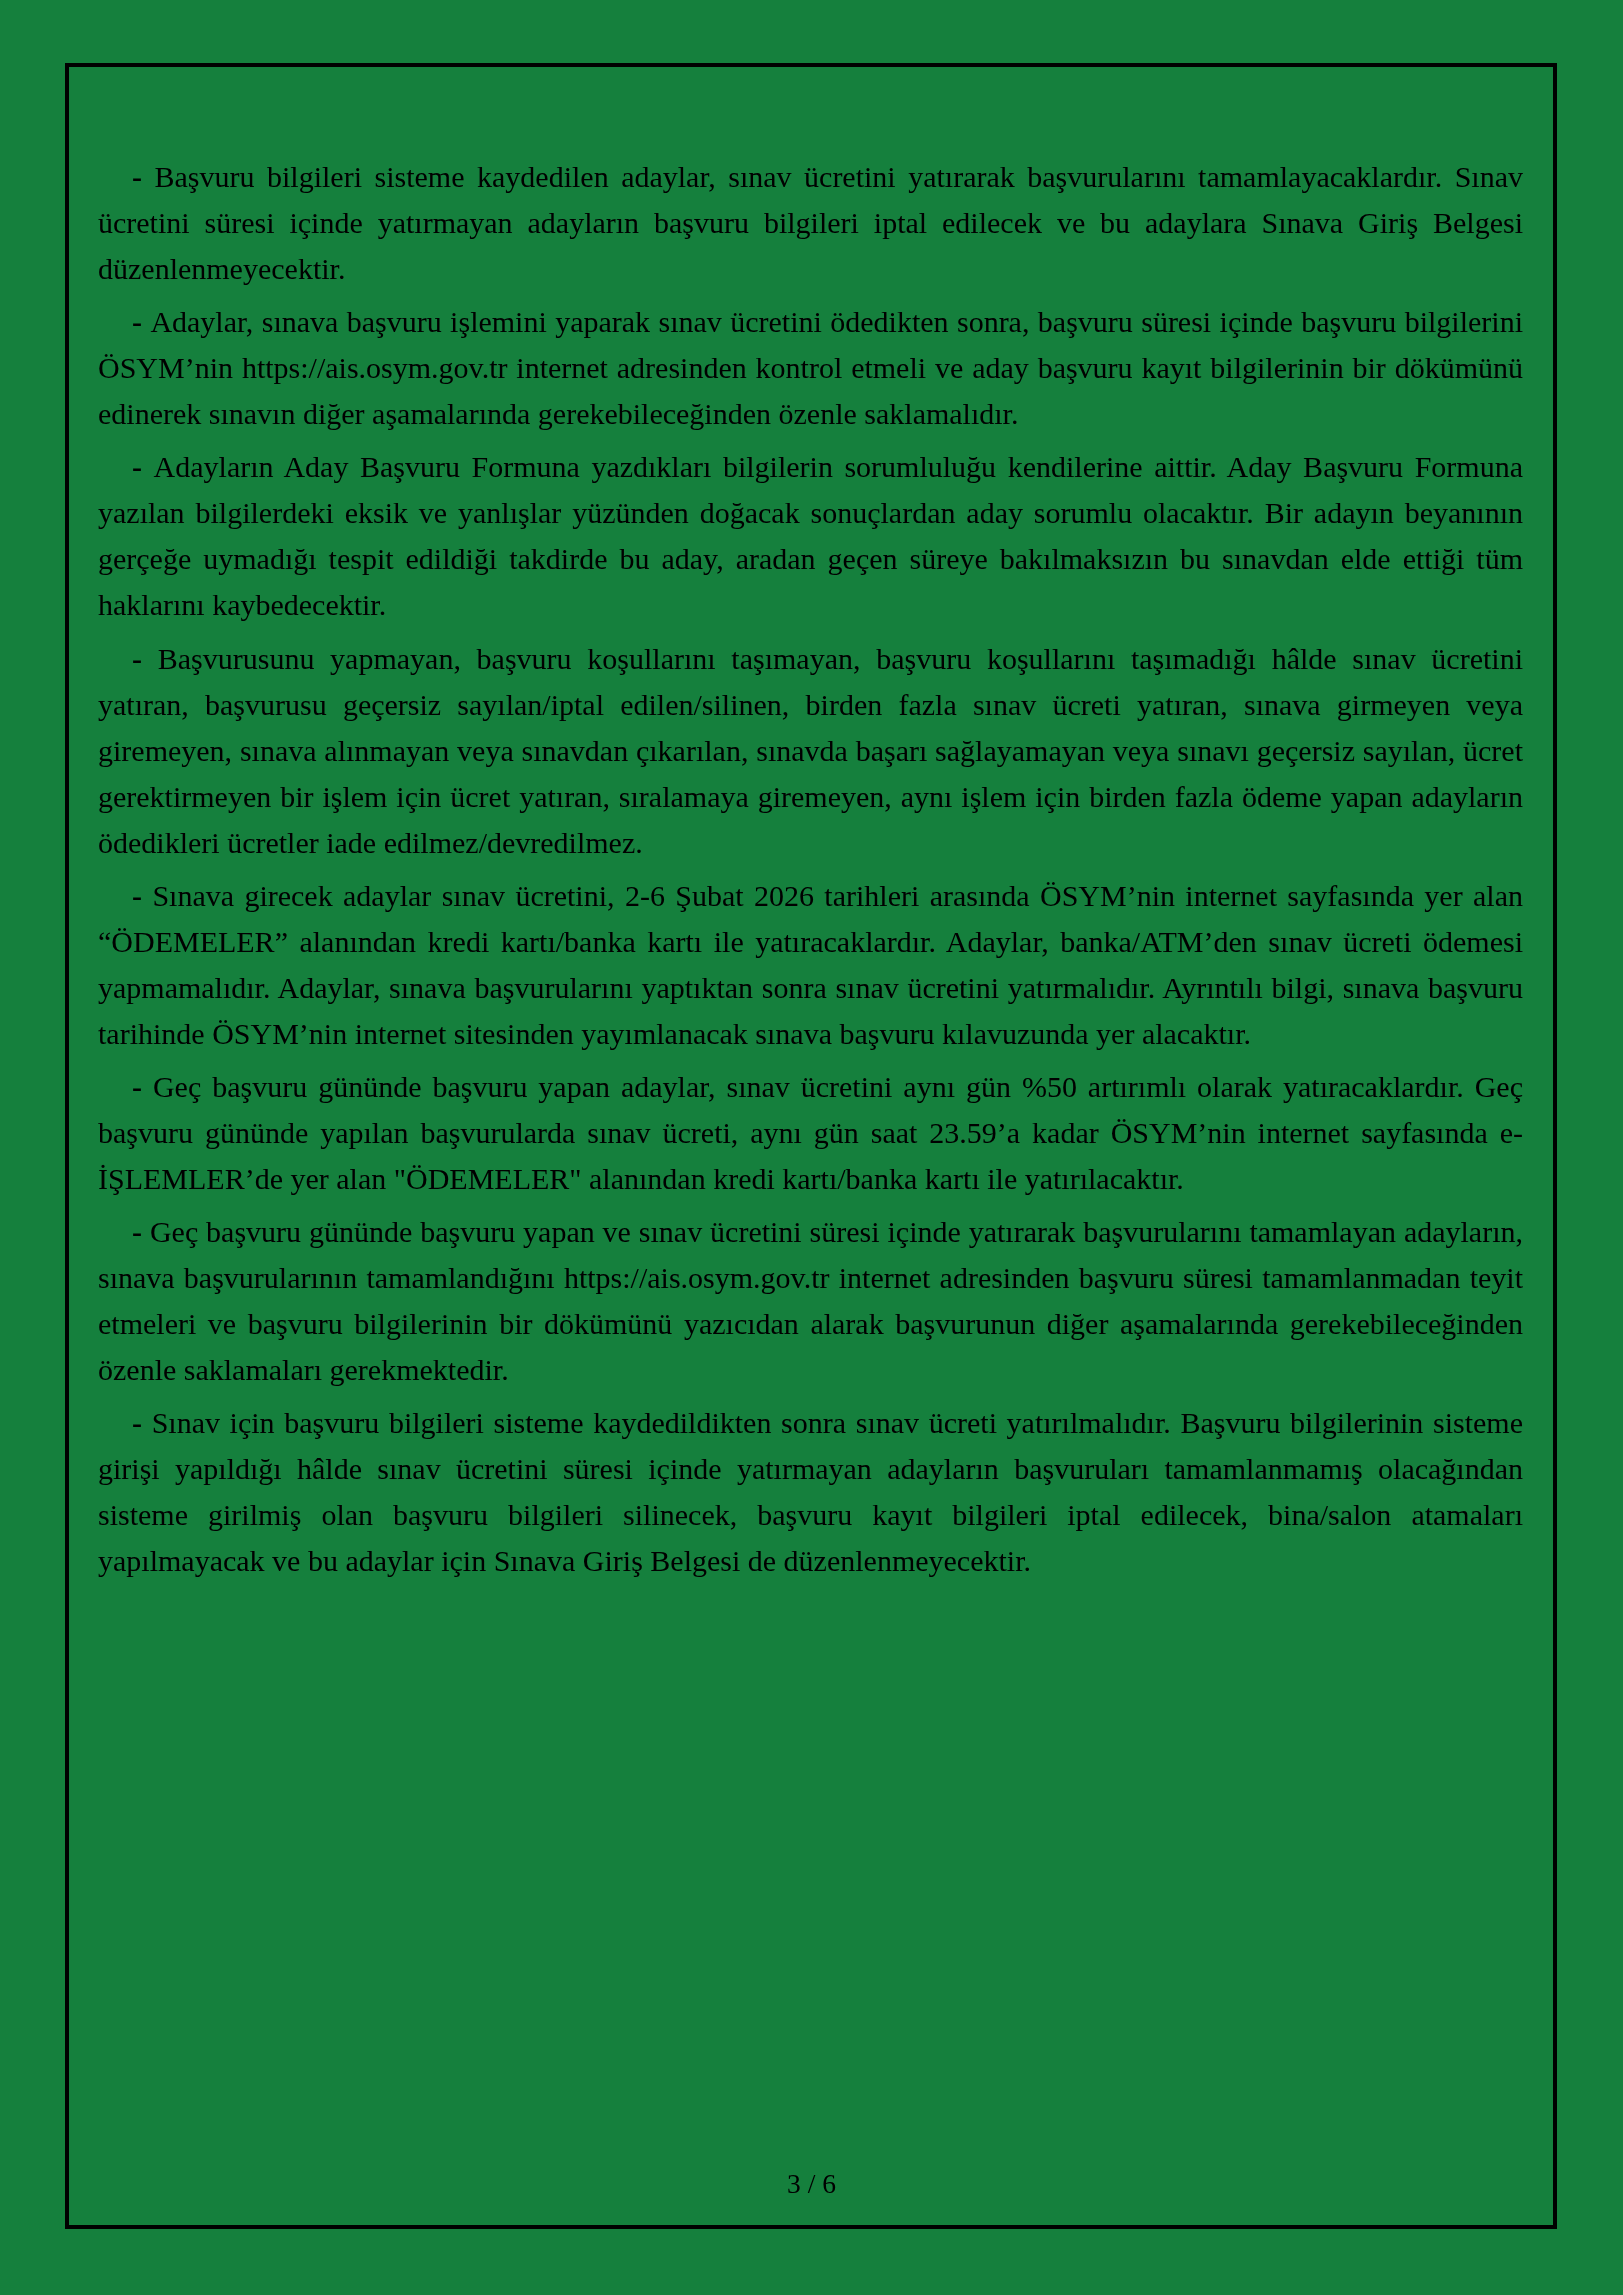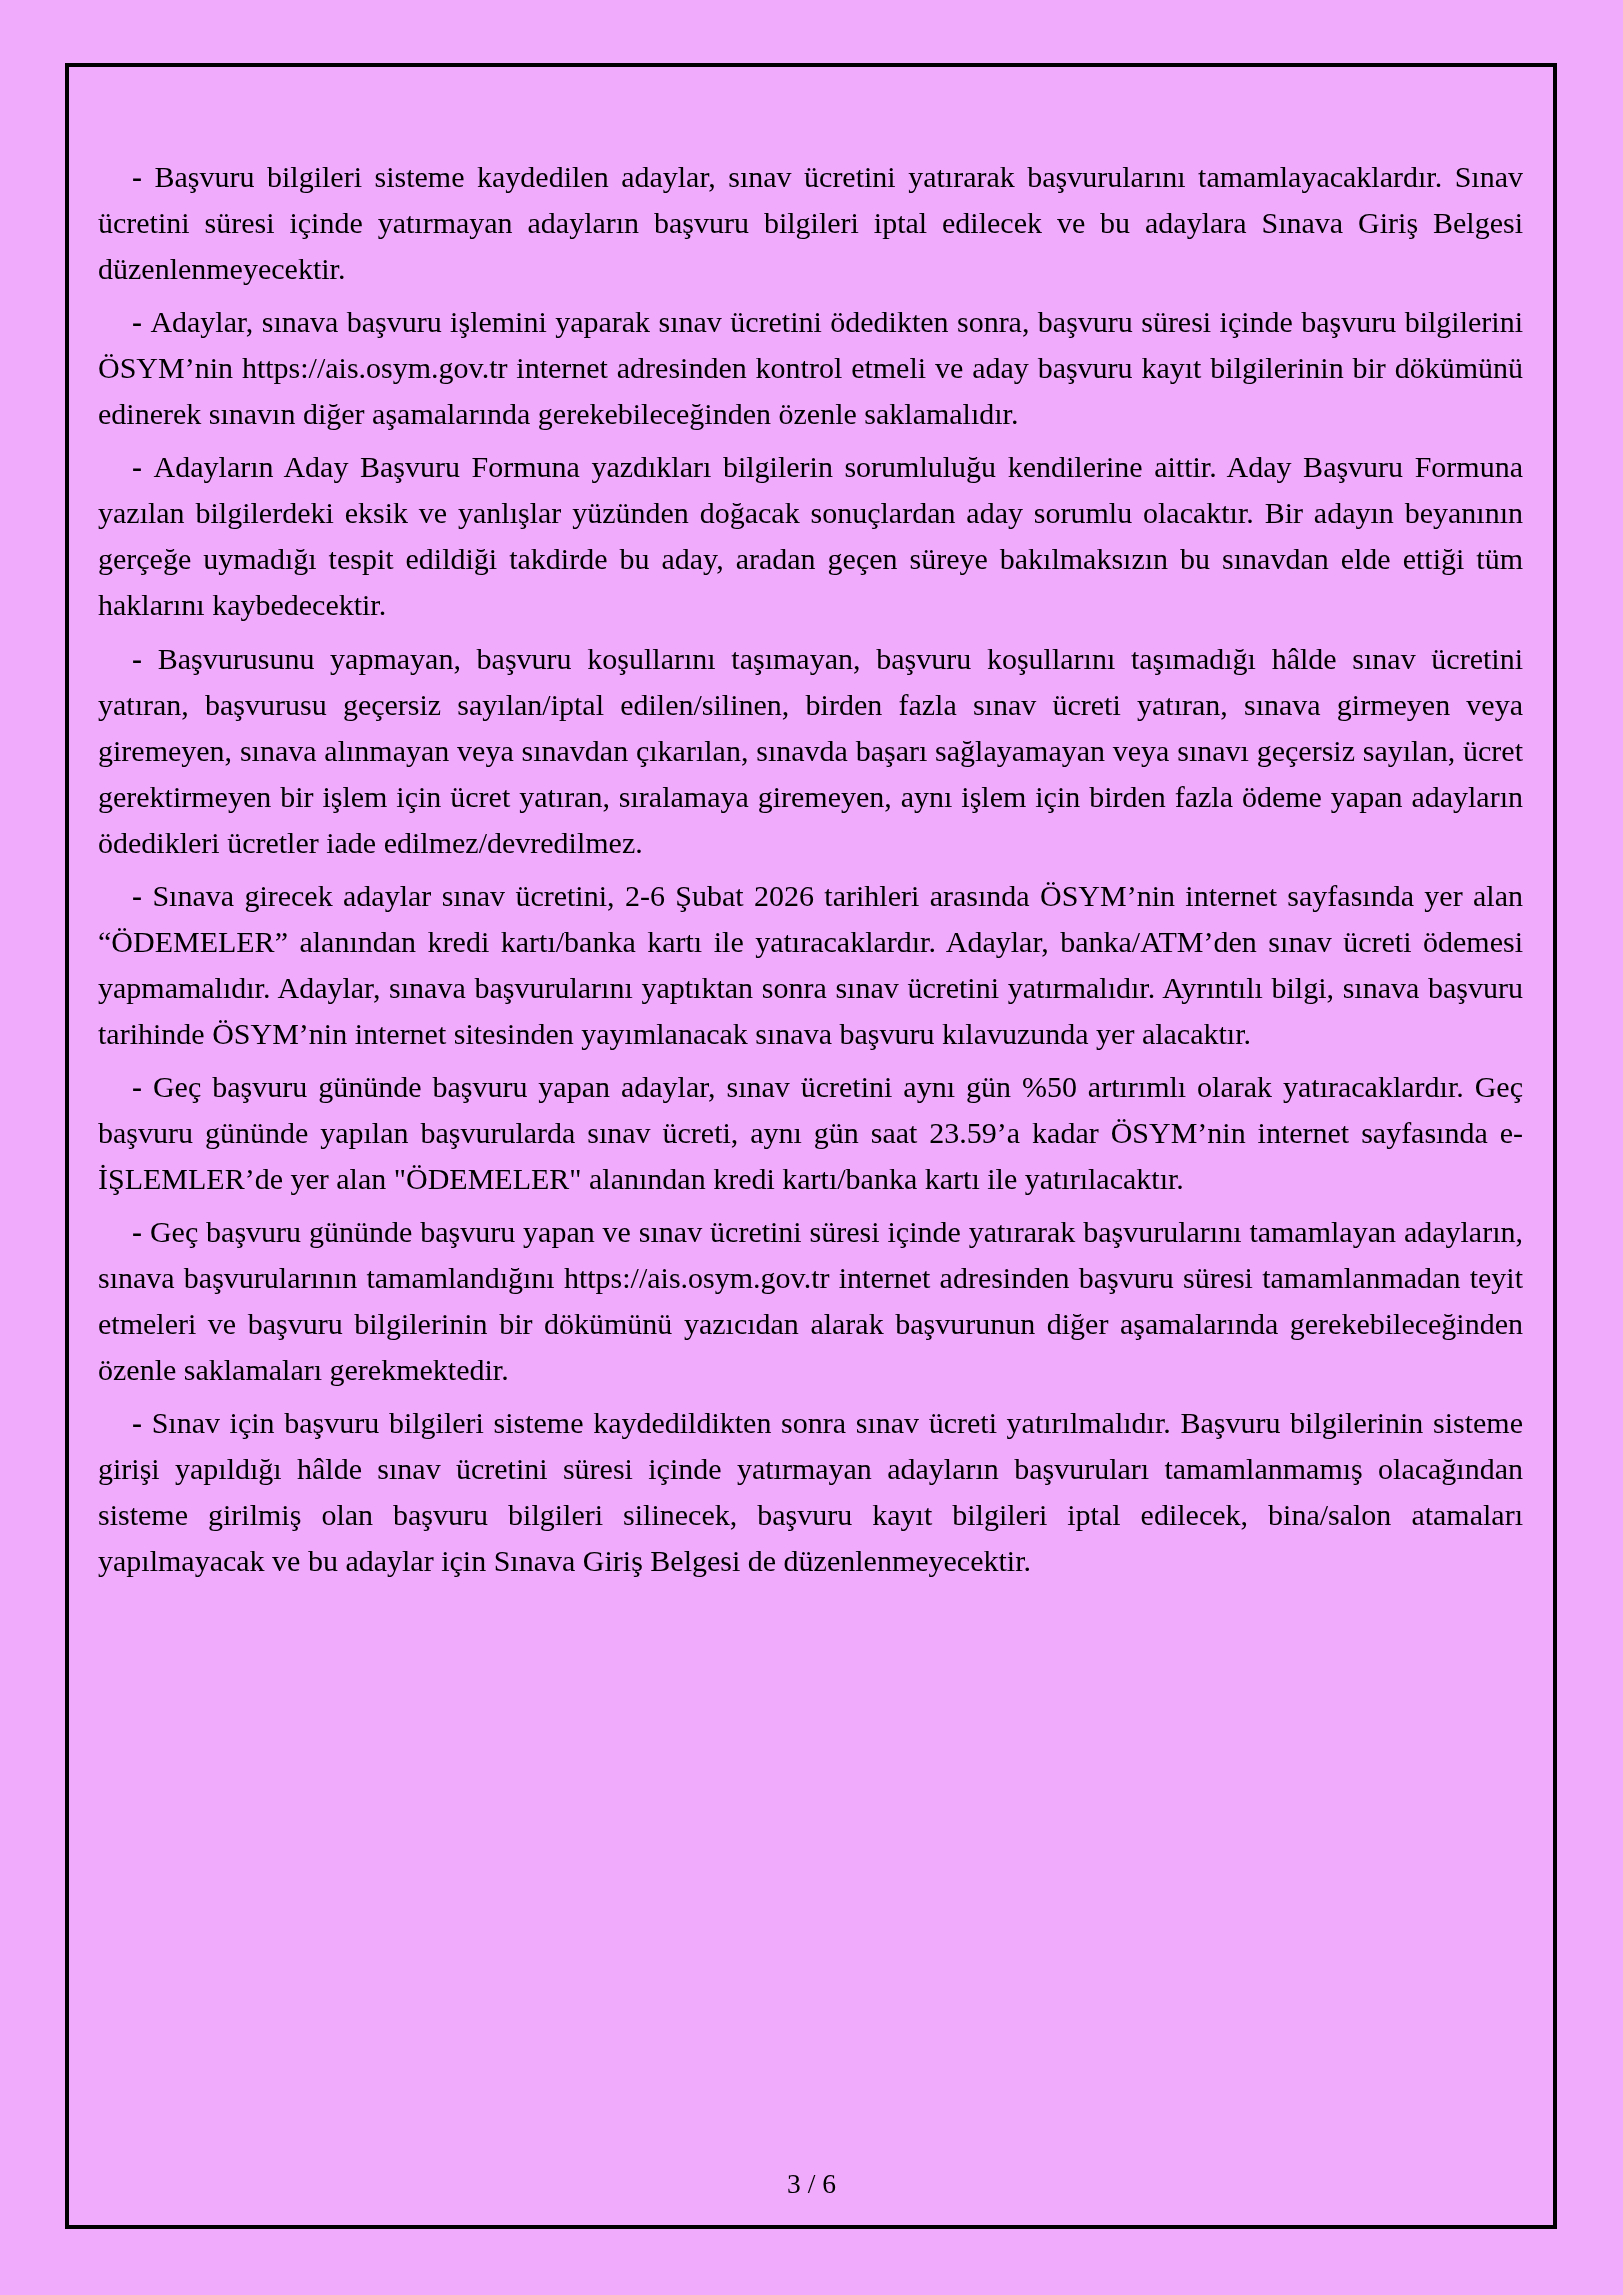--- a/index.html
+++ b/index.html
@@ -5,21 +5,21 @@
 <style>
   html, body {
     margin: 0;
     padding: 0;
     background: #ffffff;
   }
   .page {
     position: relative;
     width: 1623px;
     height: 2295px;
-    background: #f0abfc;
+    background: #15803d;
     box-sizing: border-box;
     overflow: hidden;
   }
   .page-border {
     position: absolute;
     left: 65px;
     top: 63px;
     width: 1492px;
     height: 2166px;
     border: 4.6px solid #000000;

